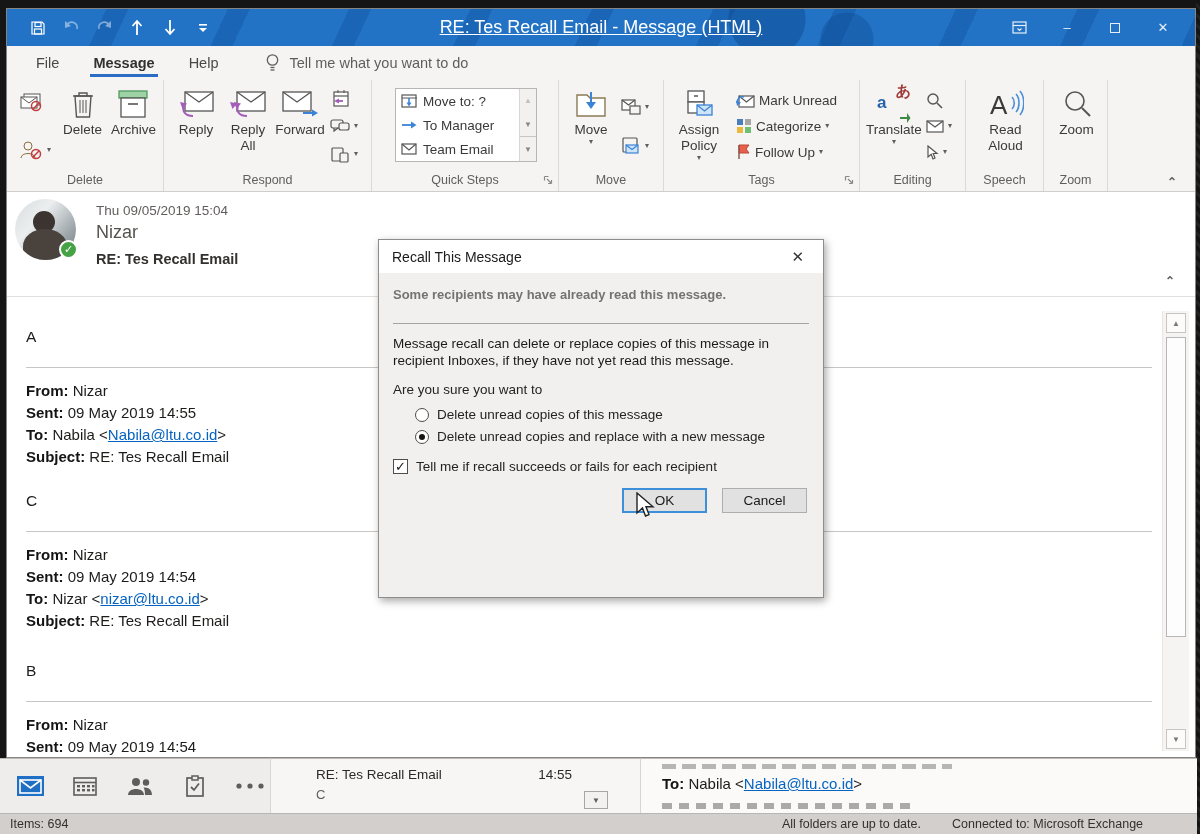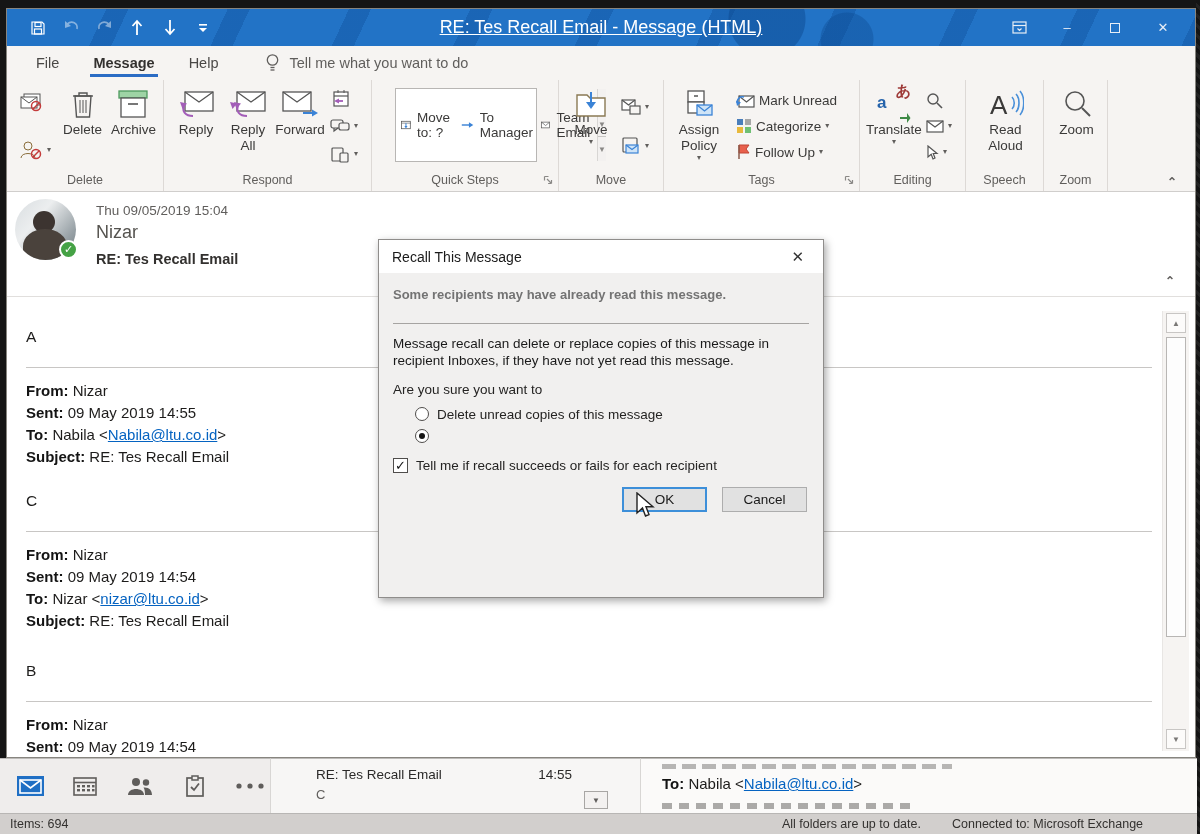--- a/index.html
+++ b/index.html
@@ -55,21 +55,21 @@
   .bigbtn .bicon { height:36px; display:flex; align-items:center; justify-content:center; }
   .smallcol { display:flex; flex-direction:column; justify-content:space-between; padding:4px 2px 6px; }
   .smallbtn { display:flex; align-items:center; gap:4px; height:22px; font-size:13.5px; color:#3b3a39; padding:0 2px; }
   .caret { font-size:8px; color:#605e5c; line-height:8px; }
   .launcher { position:absolute; right:3px; bottom:4px; width:12px; height:12px; }
   .chevron-up { color:#605e5c; font-size:12px; font-weight:bold; }
   .ribbon-collapse { position:absolute; right:18px; bottom:2px; }
 
   
   .qs-box { width:142px; height:74px; margin-top:5px; background:#fff; border:1px solid #b8b6b4; display:flex; }
-  .qs-rows { flex:1; display:flex; }
+  .qs-rows { flex:1; display:flex; flex-direction:column; }
   .qs-row { flex:1; display:flex; align-items:center; gap:6px; padding-left:5px; font-size:13.5px; color:#3b3a39; }
   .qs-scroll { width:17px; border-left:1px solid #d8d6d4; display:flex; flex-direction:column; background:#f3f1f0; }
   .qs-scroll span { flex:1; display:flex; align-items:center; justify-content:center; font-size:8px; color:#8a8886; }
 
   
   .hdr { position:relative; height:105px; background:#fff; border-bottom:1px solid #e1dfdd; }
   .avatar { position:absolute; left:8px; top:7px; width:61px; height:61px; border-radius:50%;
     background: linear-gradient(130deg,#d8dde0 0%,#eceeef 35%,#9aa3a8 75%,#6e7a80 100%); overflow:hidden; }
   .avatar::before { content:""; position:absolute; left:18px; top:12px; width:22px; height:22px; border-radius:50%; background:#3c3430; }
   .avatar::after { content:""; position:absolute; left:8px; top:30px; width:44px; height:34px; border-radius:50% 50% 0 0; background:#4a423c; }
@@ -104,21 +104,21 @@
     border:1px solid #8f8d8b; box-shadow: 2px 3px 8px rgba(0,0,0,.35); z-index:50; }
   .dlg-titlebar { height:33px; background:#fff; display:flex; align-items:center; padding:0 13px; }
   .dlg-title { font-size:14px; color:#1a1a1a; flex:1; }
   .dlg-close { font-size:15px; color:#333; padding:2px 6px; }
   .dlg-content { padding:10px 14px 0; }
   .dlg-warning { font-size:13px; font-weight:bold; color:#737373; margin-top:4px; }
   .dlg-hr { border:0; border-top:1px solid #a6a4a2; margin:21px 0 11px; }
   .dlg-desc { font-size:13.5px; line-height:17px; color:#1a1a1a; width:420px; }
   .dlg-question { font-size:13.5px; margin-top:13px; }
   .dlg-options { margin:10px 0 0 22px; display:flex; flex-direction:column; gap:7px; }
-  .opt { display:flex; gap:8px; font-size:13.5px; }
+  .opt { display:flex; align-items:center; gap:8px; font-size:13.5px; }
   .radio { width:14px; height:14px; border:1px solid #4f4d4b; border-radius:50%; background:#fff; position:relative; flex:none; }
   .radio.sel::after { content:""; position:absolute; left:3px; top:3px; width:6px; height:6px; border-radius:50%; background:#141414; }
   .dlg-check { display:flex; align-items:center; gap:8px; font-size:13.5px; margin-top:15px; }
   .checkbox { width:15px; height:15px; border:1px solid #4f4d4b; background:#fff; color:#141414;
     font-size:13px; line-height:13px; text-align:center; flex:none; }
   .dlg-buttons { display:flex; justify-content:flex-end; gap:15px; margin-top:14px; padding-right:2px; }
   .btn { min-width:85px; height:25px; background:#e1e1e1; border:1px solid #adadad; font-size:13.5px;
     color:#1a1a1a; display:flex; align-items:center; justify-content:center; font-family:"Liberation Sans",sans-serif; }
   .btn.focused { border:2px solid #3d8fd9; }
 
@@ -607,20 +607,21 @@
     <hr class="dlg-hr">
     <div class="dlg-desc">Message recall can delete or replace copies of this message in recipient Inboxes, if they have not yet read this message.</div>
     <div class="dlg-question">Are you sure you want to</div>
     <div class="dlg-options">
       <label class="opt">
         <span class="radio"></span>
         <span>Delete unread copies of this message</span>
       </label>
       <label class="opt">
         <span class="radio sel"></span>
+        <span>Delete unread copies and replace with a new message</span>
       </label>
     </div>
     <label class="dlg-check">
       <span class="checkbox">✓</span>
       <span>Tell me if recall succeeds or fails for each recipient</span>
     </label>
     <div class="dlg-buttons">
       <button class="btn focused">OK</button>
       <button class="btn">Cancel</button>
     </div>

